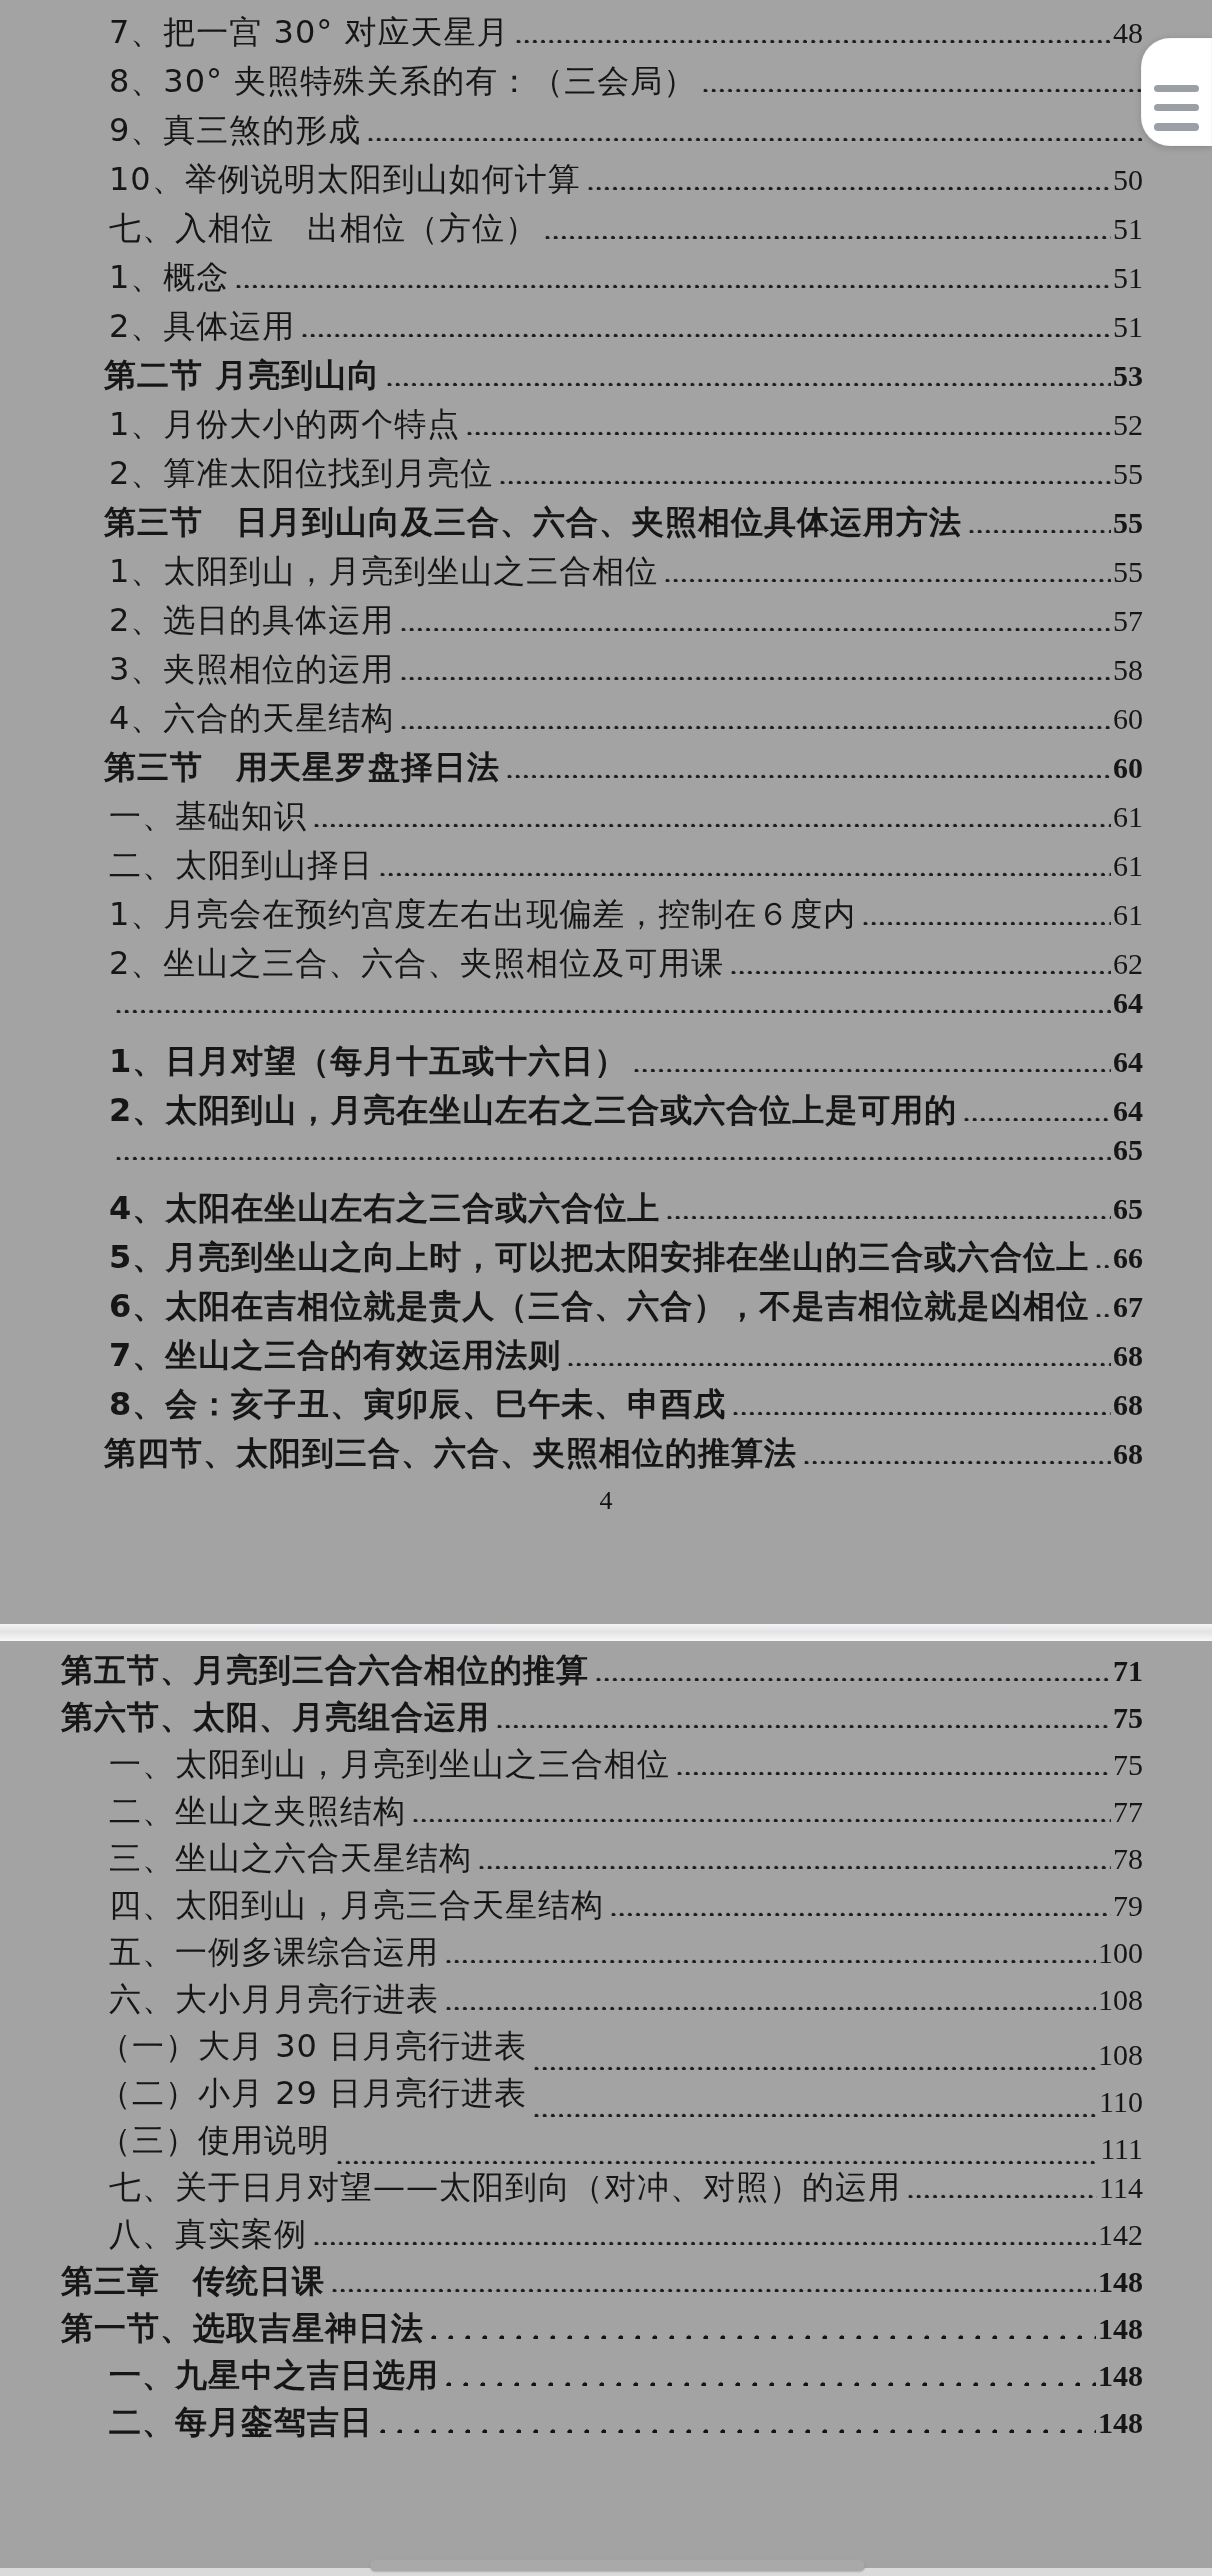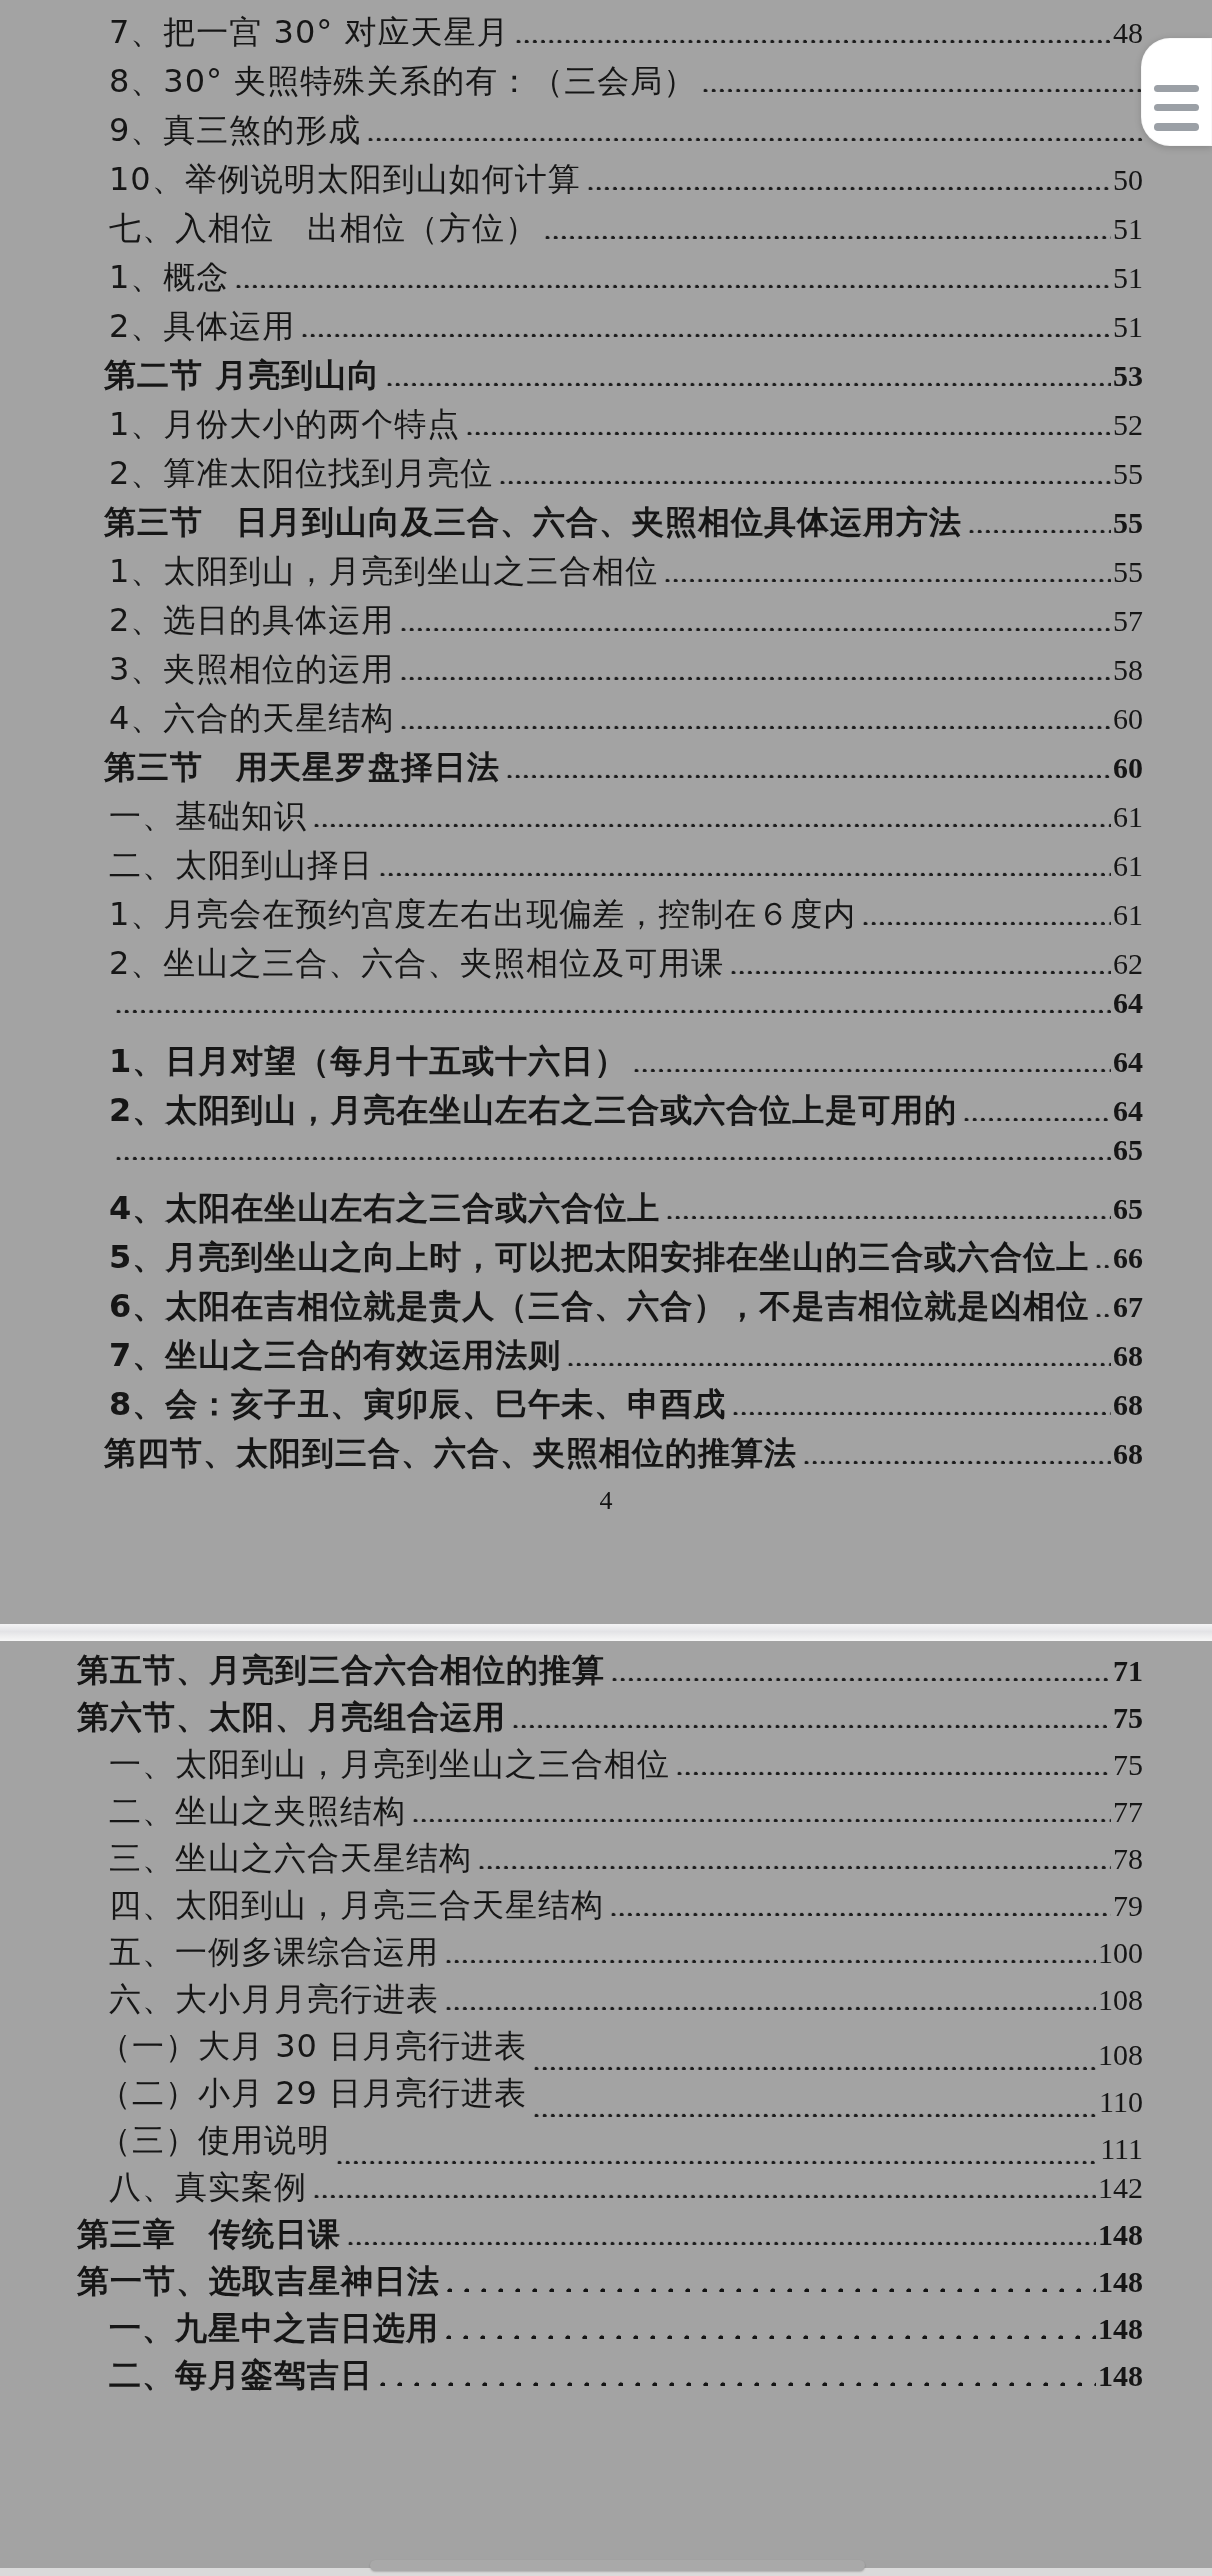--- a/index.html
+++ b/index.html
@@ -33,21 +33,21 @@
     white-space: nowrap;
     line-height: 49px;
     letter-spacing: 1px;
   }
   .page-2 .toc-row .label { line-height: 47px; }
   .toc-row.bold .label, .toc-row.bold .pg { font-weight: 700; }
 
   
   .page-1 .lvl-section { padding-left: 104px; }
   .page-1 .lvl-item    { padding-left: 109px; }
-  .page-2 .lvl-section { padding-left: 61px; margin-left: 16px; }
+  .page-2 .lvl-section { padding-left: 61px; }
   .page-2 .lvl-item    { padding-left: 109px; }
   .page-2 .lvl-paren   { padding-left: 99px; align-items: flex-end; }
 
   
   .leader {
     flex: 1 1 auto;
     min-width: 13.5px;
     height: 9.6px;
     margin: 0 1.9px 0 5.8px;
     background-image: radial-gradient(circle at 3.4px 4.8px, #1c1c1c 1.7px, transparent 2.2px);
@@ -318,20 +318,25 @@
         <span class="label">（二）小月 29 日月亮行进表</span>
         <span class="leader"></span>
         <span class="pg">110</span>
       </div>
       <div class="toc-row lvl-paren">
         <span class="label">（三）使用说明</span>
         <span class="leader"></span>
         <span class="pg">111</span>
       </div>
       <div class="toc-row lvl-item">
+        <span class="label">七、关于日月对望——太阳到向（对冲、对照）的运用</span>
+        <span class="leader"></span>
+        <span class="pg">114</span>
+      </div>
+      <div class="toc-row lvl-item">
         <span class="label">八、真实案例</span>
         <span class="leader"></span>
         <span class="pg">142</span>
       </div>
       <div class="toc-row lvl-section bold">
         <span class="label">第三章　传统日课</span>
         <span class="leader"></span>
         <span class="pg">148</span>
       </div>
       <div class="toc-row lvl-section bold leader-wide">

